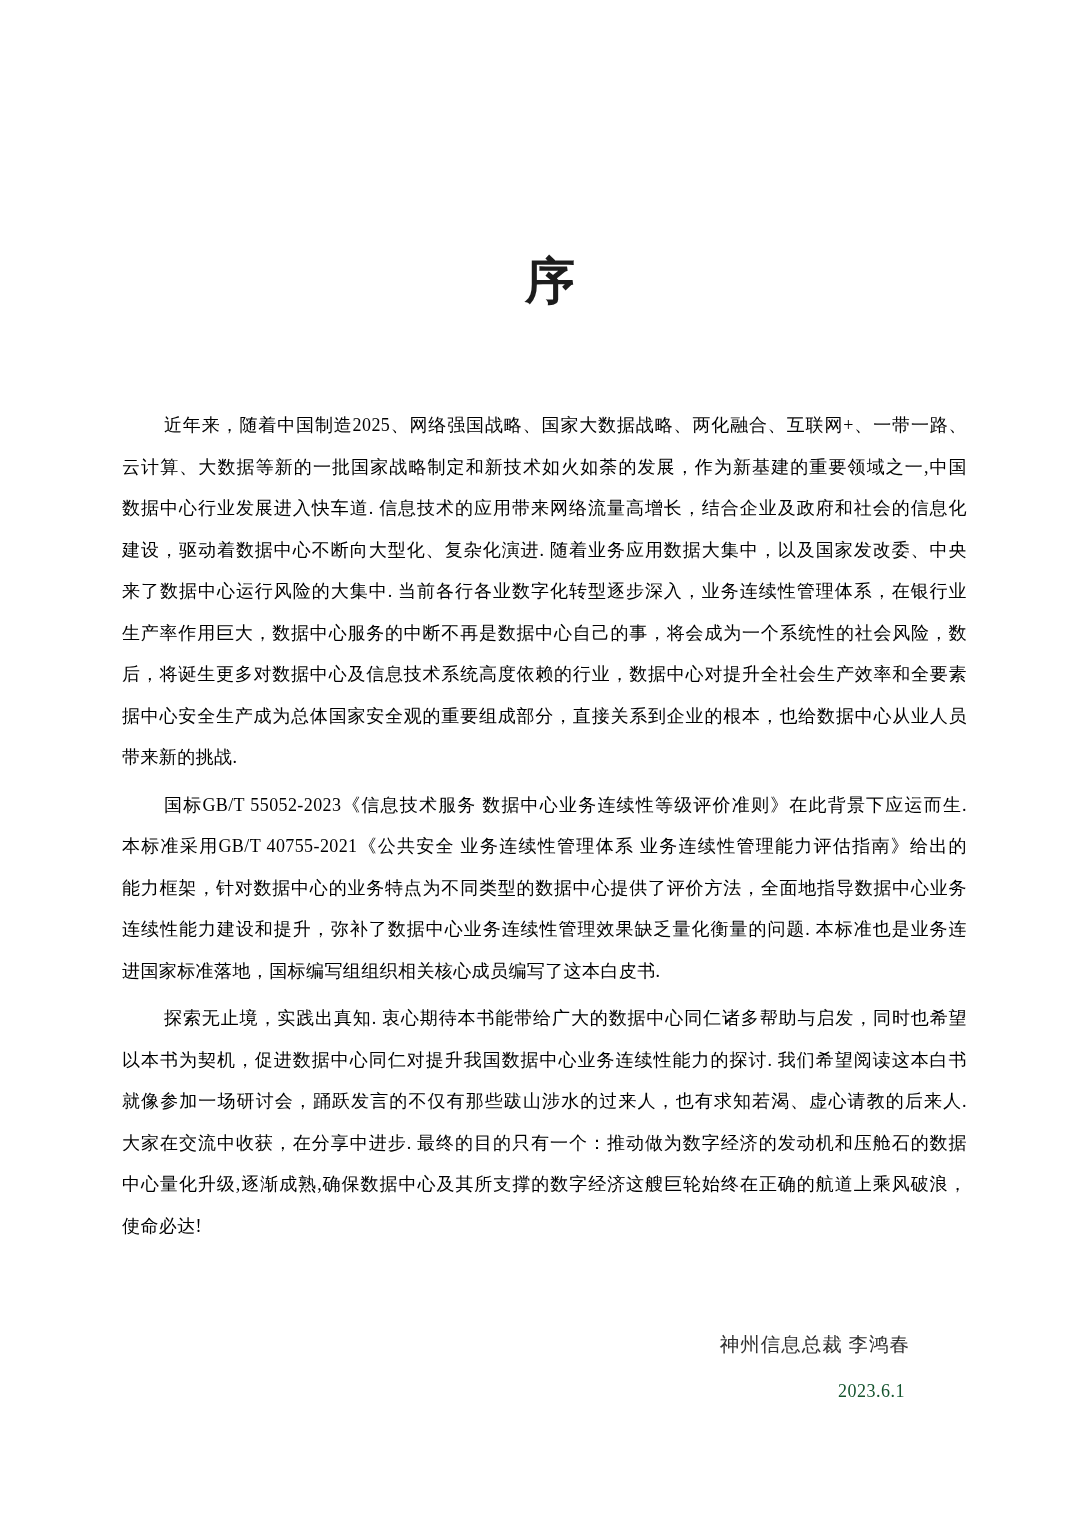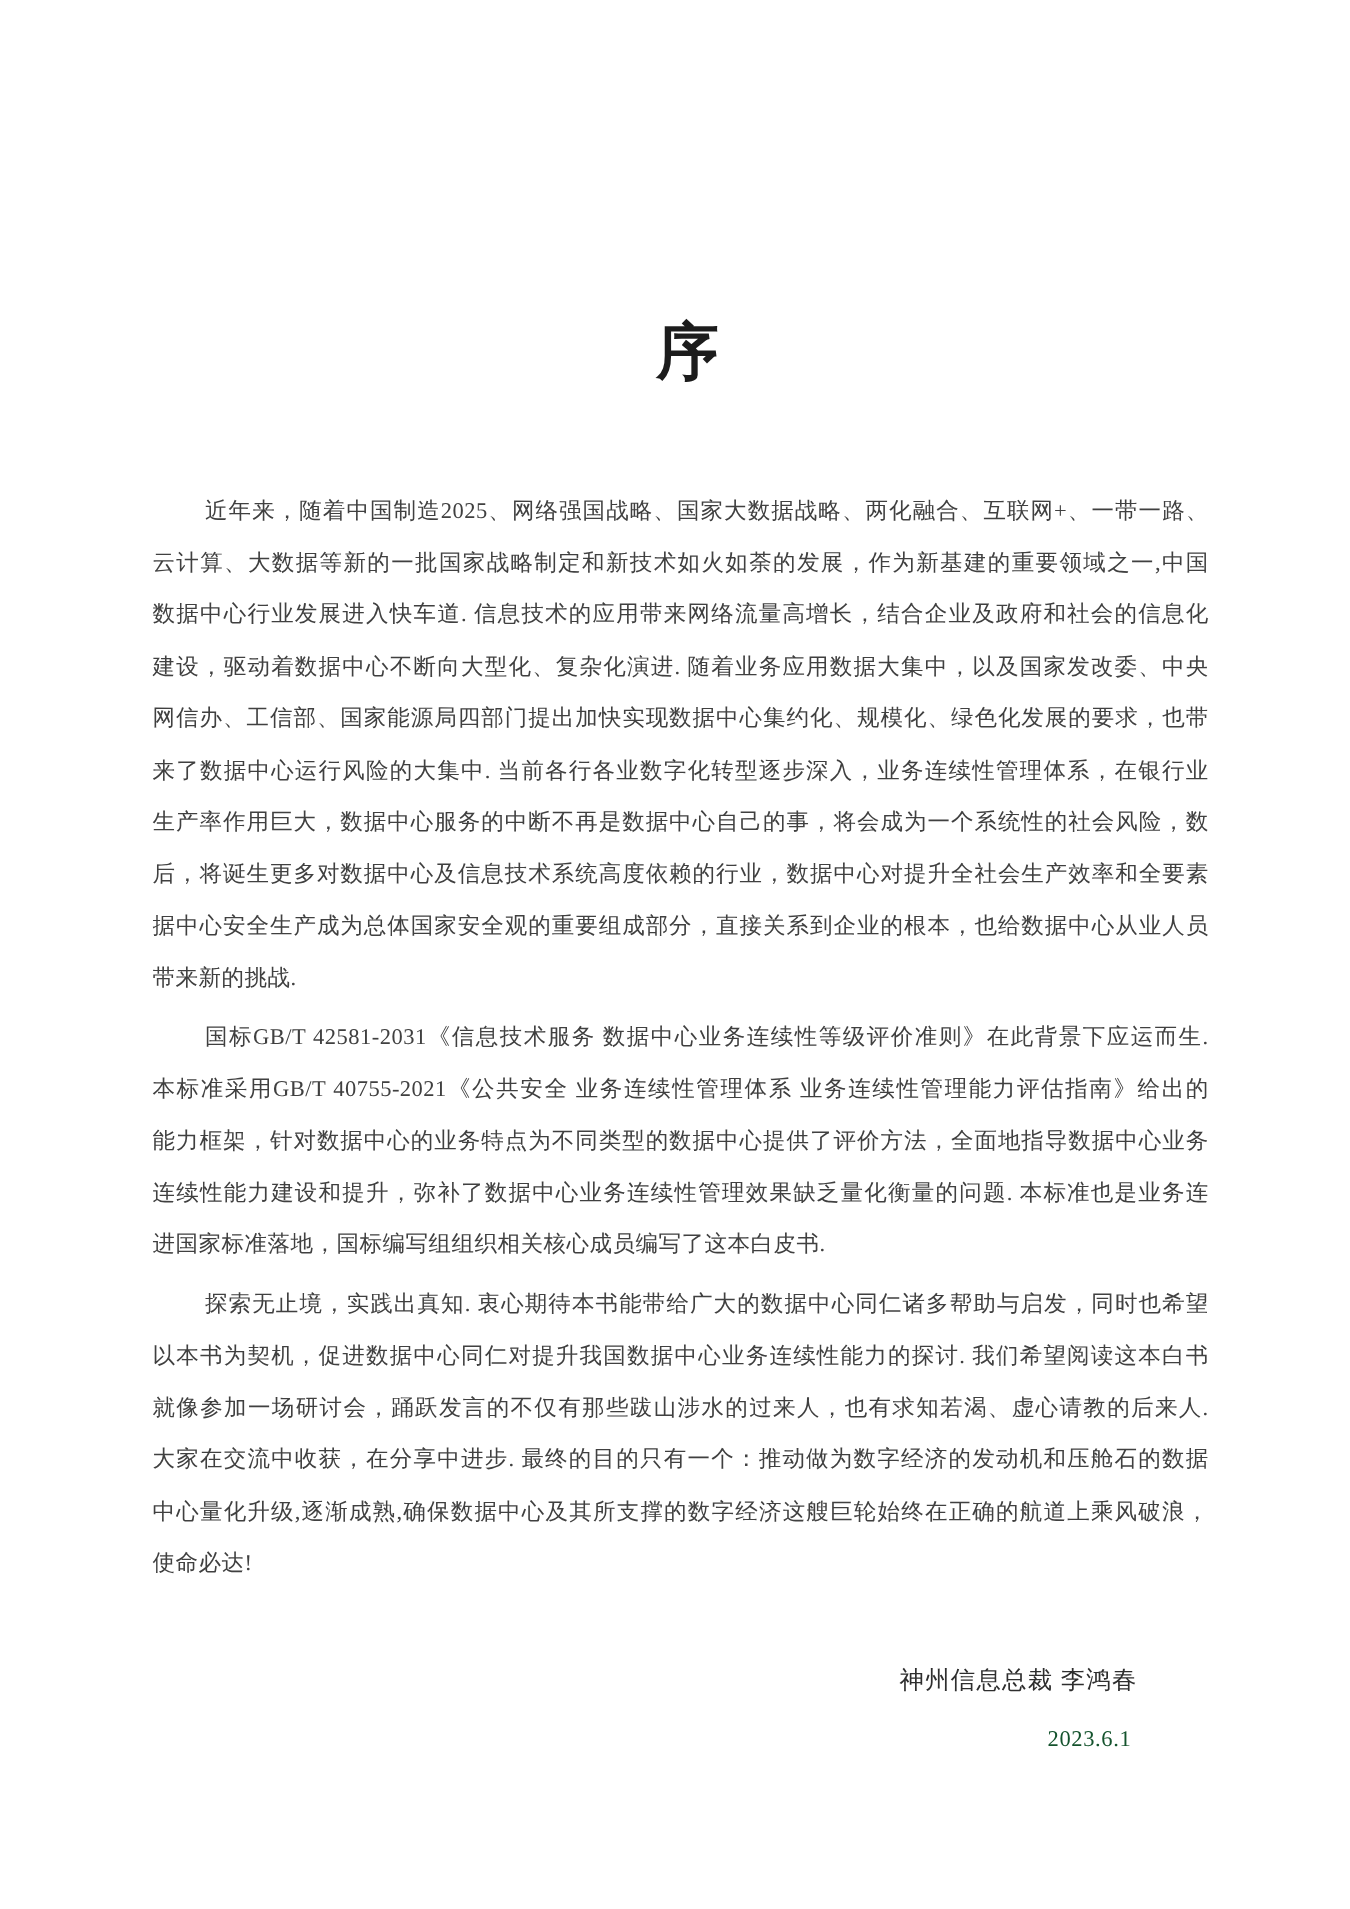--- a/index.html
+++ b/index.html
@@ -21,24 +21,24 @@
     text-align: center;
     text-indent: 22px;
     font-size: 50px;
     line-height: 62px;
     font-weight: bold;
     color: #1c1c1c;
     letter-spacing: 2px;
   }
   .body-text {
     position: absolute;
-    left: 122px; top: 388px;
+    left: 122px; top: 405px;
     width: 845px;
     font-size: 18px;
-    color: #404040;
+    color: #000000;
     font-family: Liberation Serif, serif;
   }
   .para + .para { margin-top: 6px; }
   .line {
     height: 41.5px;
     line-height: 41.5px;
     overflow: hidden;
     text-align: justify;
     text-align-last: justify;
     text-justify: inter-character;
@@ -73,30 +73,29 @@
 
   <div class="doc-title">序</div>
 
   <div class="body-text">
 
     <div class="para">
       <div class="line indent">近年来，随着中国制造2025、网络强国战略、国家大数据战略、两化融合、互联网+、一带一路、</div>
       <div class="line">云计算、大数据等新的一批国家战略制定和新技术如火如荼的发展，作为新基建的重要领域之一,中国</div>
       <div class="line">数据中心行业发展进入快车道. 信息技术的应用带来网络流量高增长，结合企业及政府和社会的信息化</div>
       <div class="line">建设，驱动着数据中心不断向大型化、复杂化演进. 随着业务应用数据大集中，以及国家发改委、中央</div>
-      <div class="line">网信办、工信部、国家能源局四部门提出加快实现数据中心集约化、规模化、绿色化发展的要求，也带</div>
       <div class="line">来了数据中心运行风险的大集中. 当前各行各业数字化转型逐步深入，业务连续性管理体系，在银行业</div>
       <div class="line">生产率作用巨大，数据中心服务的中断不再是数据中心自己的事，将会成为一个系统性的社会风险，数</div>
       <div class="line">后，将诞生更多对数据中心及信息技术系统高度依赖的行业，数据中心对提升全社会生产效率和全要素</div>
       <div class="line">据中心安全生产成为总体国家安全观的重要组成部分，直接关系到企业的根本，也给数据中心从业人员</div>
       <div class="line end">带来新的挑战.</div>
     </div>
 
     <div class="para">
-      <div class="line indent">国标GB/T 42581-2031《信息技术服务 数据中心业务连续性等级评价准则》在此背景下应运而生.</div>
+      <div class="line indent">国标GB/T 55052-2023《信息技术服务 数据中心业务连续性等级评价准则》在此背景下应运而生.</div>
       <div class="line">本标准采用GB/T 40755-2021《公共安全 业务连续性管理体系 业务连续性管理能力评估指南》给出的</div>
       <div class="line">能力框架，针对数据中心的业务特点为不同类型的数据中心提供了评价方法，全面地指导数据中心业务</div>
       <div class="line">连续性能力建设和提升，弥补了数据中心业务连续性管理效果缺乏量化衡量的问题. 本标准也是业务连</div>
       <div class="line end">进国家标准落地，国标编写组组织相关核心成员编写了这本白皮书.</div>
     </div>
 
     <div class="para">
       <div class="line indent">探索无止境，实践出真知. 衷心期待本书能带给广大的数据中心同仁诸多帮助与启发，同时也希望</div>
       <div class="line">以本书为契机，促进数据中心同仁对提升我国数据中心业务连续性能力的探讨. 我们希望阅读这本白书</div>
       <div class="line">就像参加一场研讨会，踊跃发言的不仅有那些跋山涉水的过来人，也有求知若渴、虚心请教的后来人.</div>

